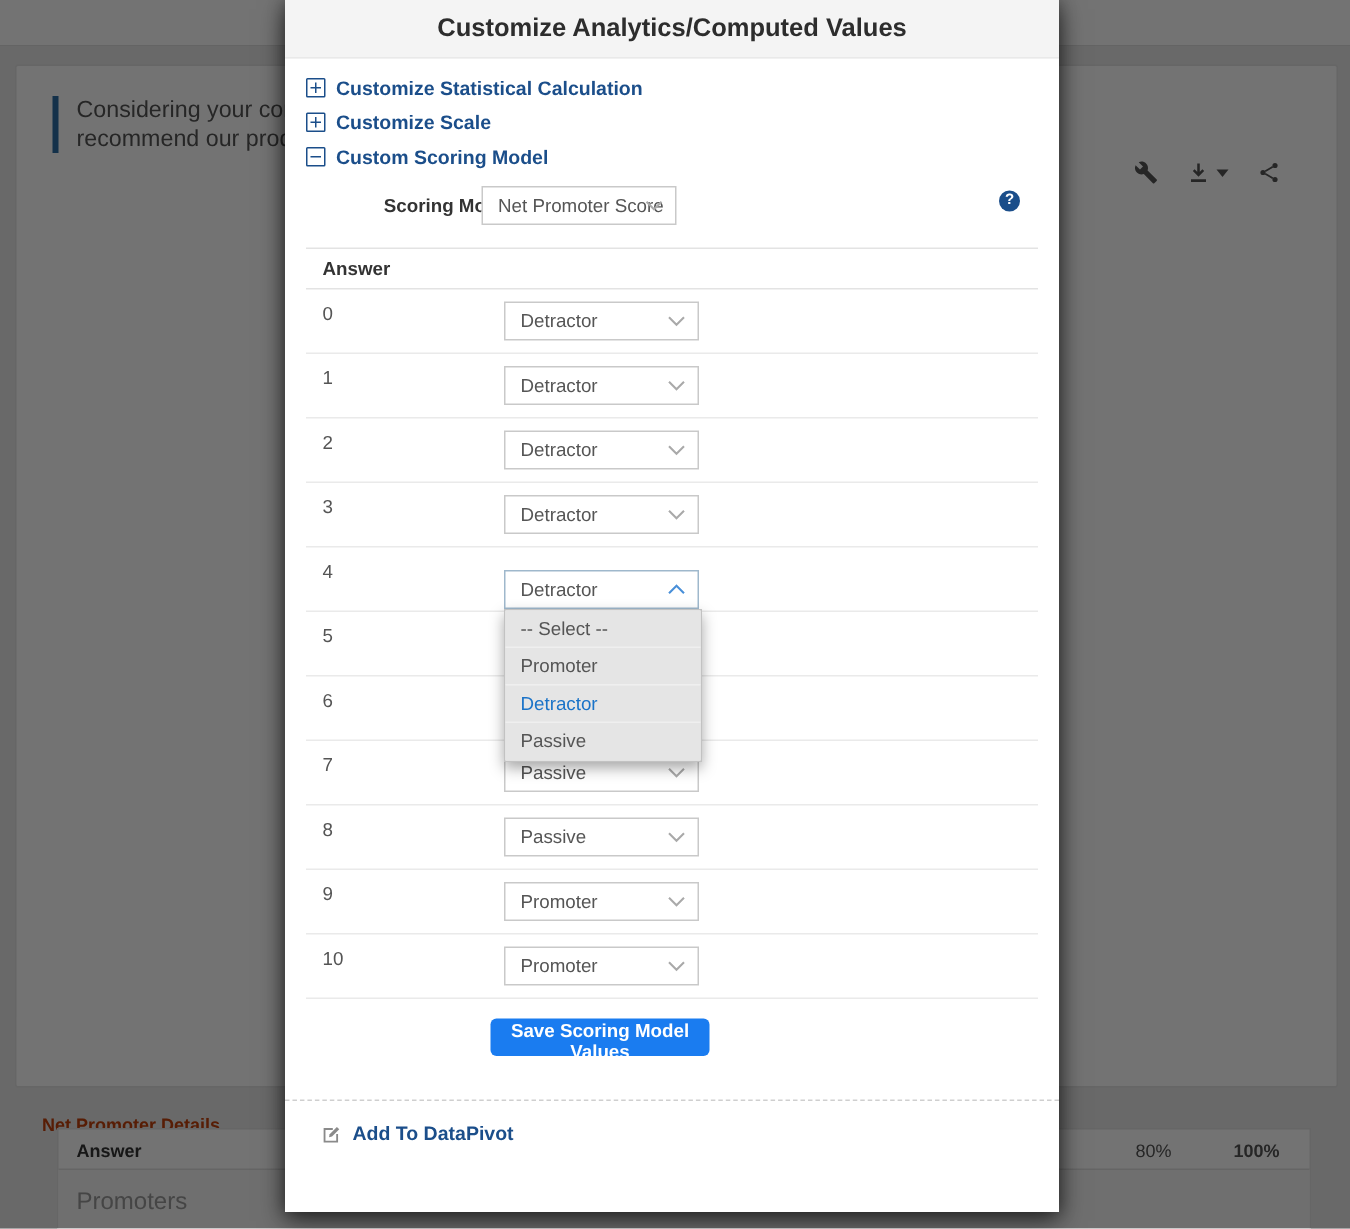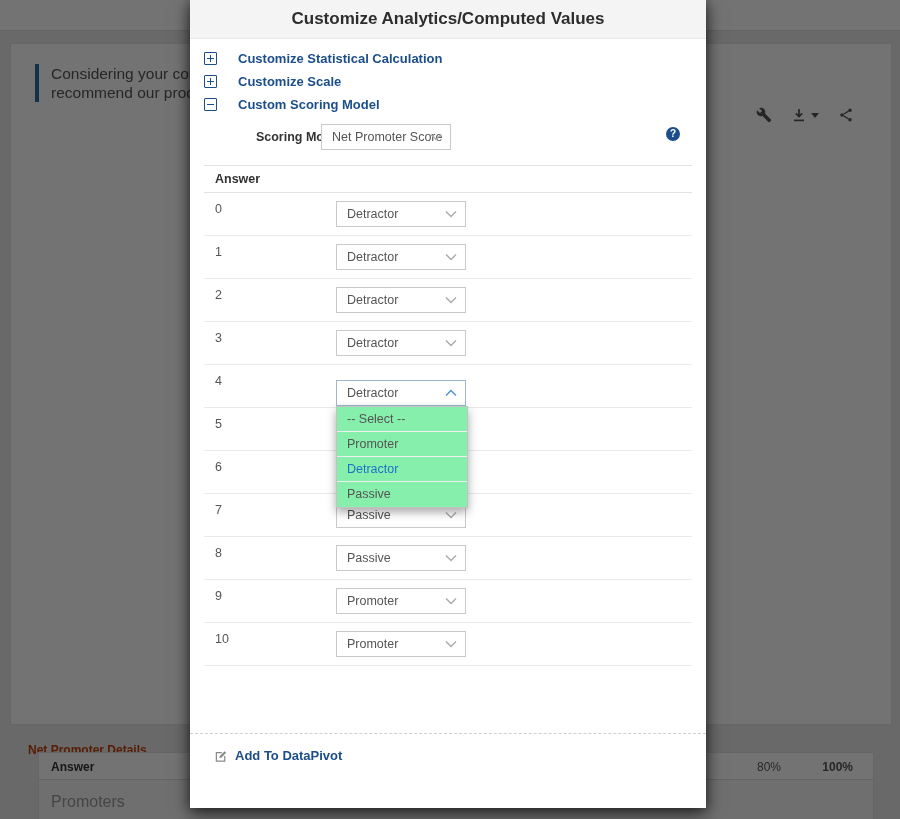--- a/index.html
+++ b/index.html
@@ -24,21 +24,21 @@
   .np-row-label{position:absolute;left:12px;top:13px;font-size:16px;color:#999;}
 
   .overlay{position:absolute;inset:0;background:rgba(0,0,0,0.55);}
 
   
   .modal{position:absolute;left:190px;top:0;width:516px;height:808px;background:#ffffff;
          box-shadow:0 6px 16px rgba(0,0,0,0.6), 0 0 10px rgba(0,0,0,0.35);}
   .modal-header{height:38px;background:#f4f4f4;border-bottom:1px solid #e9e9e9;
                 text-align:center;line-height:38px;font-size:17px;font-weight:bold;color:#2d2d2d;}
   .sections{padding:8px 0 0 14px;}
-  .section{display:flex;align-items:center;gap:21px;height:23px;cursor:pointer;}
+  .section{display:flex;align-items:center;gap:7px;height:23px;cursor:pointer;}
   .section-label{font-size:13px;font-weight:bold;color:var(--navy);}
   .toggle-icon{position:relative;width:11px;height:11px;border:1px solid var(--navy);border-radius:1px;flex:0 0 auto;}
   .toggle-icon::before{content:"";position:absolute;left:2px;right:2px;top:4.5px;height:1.4px;background:var(--navy);}
   .toggle-icon.plus::after{content:"";position:absolute;top:2px;bottom:2px;left:4.5px;width:1.4px;background:var(--navy);}
 
   .scoring-row{position:absolute;left:0;top:118px;width:100%;height:40px;}
   .scoring-label{position:absolute;left:0;top:12px;width:116px;text-align:right;font-size:12.5px;font-weight:bold;color:#333;margin-left:36px;}
   .scoring-select{position:absolute;left:131px;top:6px;width:170px;height:26px;}
   .help-icon{position:absolute;left:666px;margin-left:-190px;top:9px;width:14px;height:14px;border-radius:50%;
              background:var(--navy);color:#fff;font-size:10px;font-weight:bold;text-align:center;line-height:14px;cursor:pointer;}
@@ -52,21 +52,21 @@
   .answer-table{position:absolute;left:14px;top:165px;width:488px;}
   .at-header{position:relative;height:26px;border-top:1px solid #e3e3e3;border-bottom:1px solid #e3e3e3;}
   .at-header span{position:absolute;left:11px;top:6px;font-size:12.5px;font-weight:bold;color:#333;}
   .arow{position:relative;height:42px;border-bottom:1px solid #eaeaea;}
   .answer-num{position:absolute;left:11px;top:9px;font-size:12.5px;color:#555;}
   .arow .selectbox{position:absolute;left:132px;top:8px;}
   .arow .selectbox.open{top:15px;z-index:6;border-color:#9fb8cc;}
   .dd-list{position:absolute;left:-1px;top:25px;width:130px;background:#fff;border:1px solid #c2c2c2;
            box-shadow:0 4px 9px rgba(0,0,0,0.35);z-index:6;}
   .dd-opt{box-sizing:border-box;height:25px;line-height:24px;padding-left:10px;font-size:12.5px;color:#555;
-          border-bottom:1px solid #efefef;cursor:pointer;background:#86efac;}
+          border-bottom:1px solid #efefef;cursor:pointer;background:#e5e5e5;}
   .dd-opt:last-child{border-bottom:none;}
   .dd-opt.hl{color:var(--link-blue);}
 
   .save-btn{position:absolute;left:137px;top:679px;width:146px;height:25px;border:none;border-radius:4px;
             background:var(--save-blue);color:#fff;font-size:12.5px;font-weight:bold;font-family:inherit;cursor:pointer;}
   .dashed-sep{position:absolute;left:0;top:733px;width:100%;border-top:1px dashed #cfcfcf;}
   .footer-link{position:absolute;left:24px;top:748px;display:flex;align-items:center;gap:7px;cursor:pointer;}
   .footer-link span{font-size:13px;font-weight:bold;color:var(--navy);}
 </style>
 </head>
@@ -250,20 +250,21 @@
     <div class="selectbox">
       <span class="sel-text">Promoter</span>
       <svg class="chev" width="12" height="8" viewBox="0 0 12 8">
         <path class="chev-path" d="M1 1.5l5 5 5-5" stroke="#aaa" stroke-width="1.4" fill="none"></path>
       </svg>
     </div>
   </div>
 </div>
     </div>
 
+    <button class="save-btn">Save Scoring Model Values</button>
 
     <div class="dashed-sep"></div>
 
     <div class="footer-link">
       <svg width="14" height="14" viewBox="0 0 16 16">
         <path fill="#8a8a8a" d="M2 3.5h7v1.4H3.4v8.2h8.2V8H13v6.5H2z"></path>
         <path fill="#8a8a8a" d="M6.6 8.1l5.5-5.5 1.8 1.8-5.5 5.5-2.3.5z"></path>
       </svg>
       <span>Add To DataPivot</span>
     </div>

